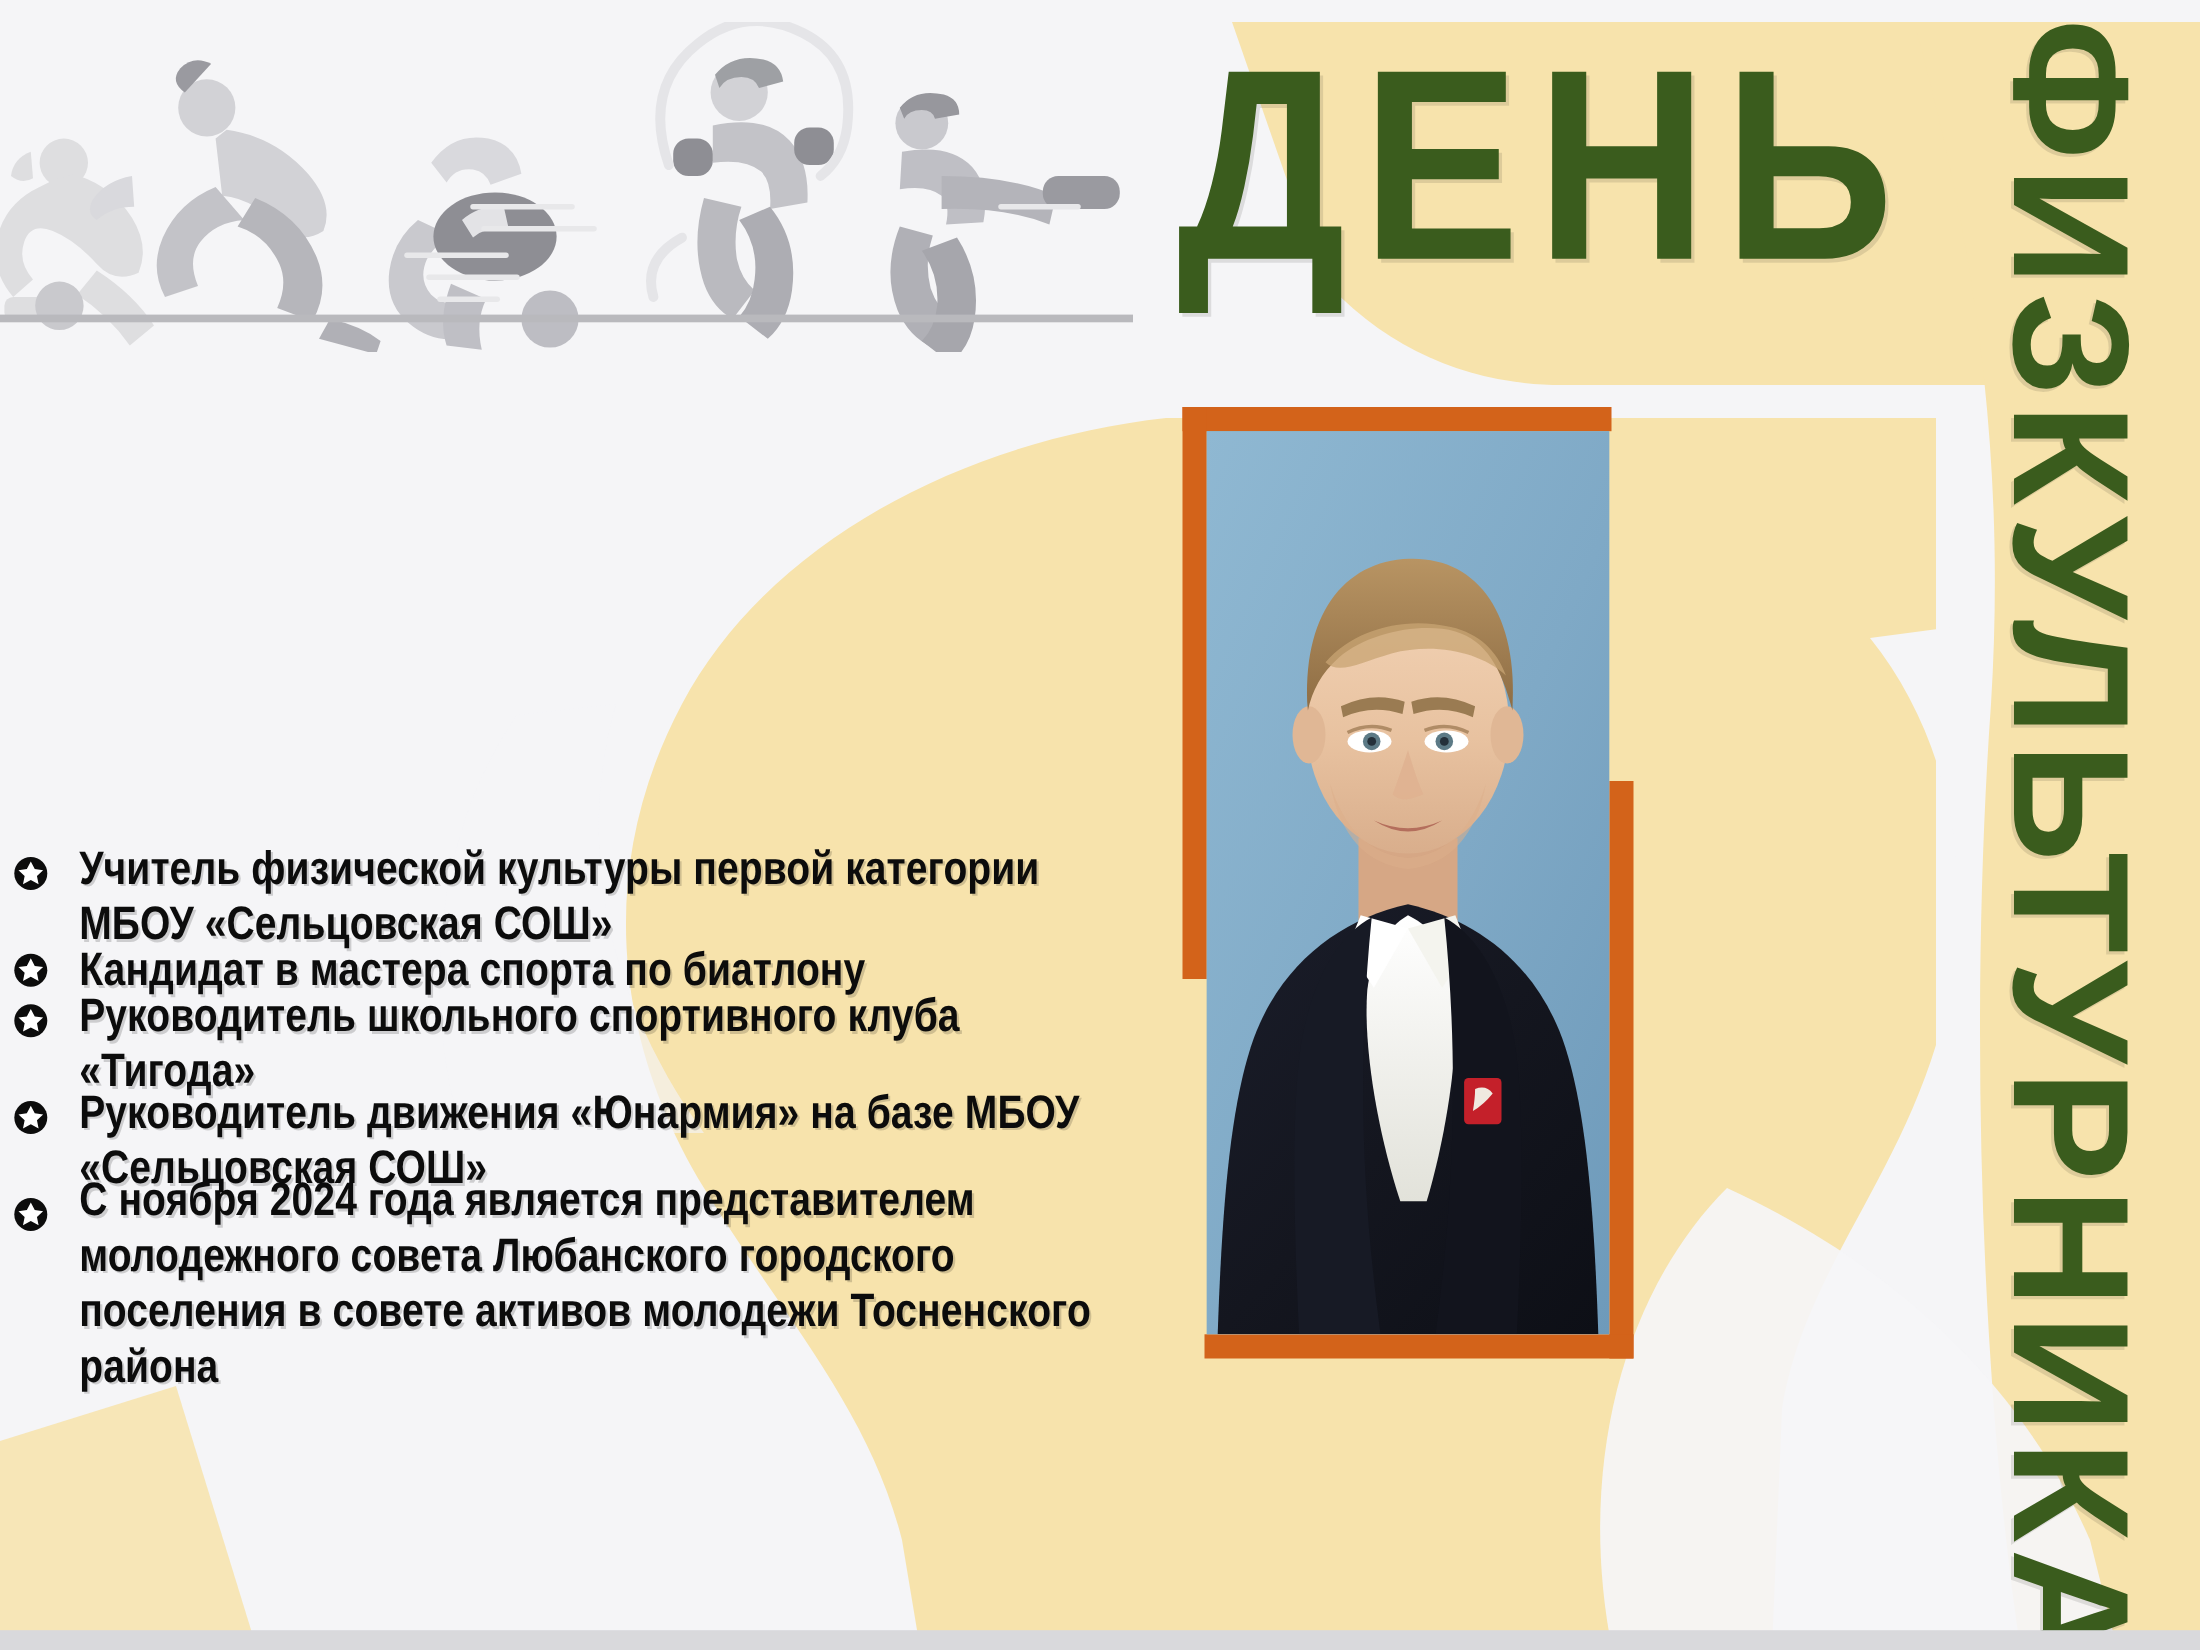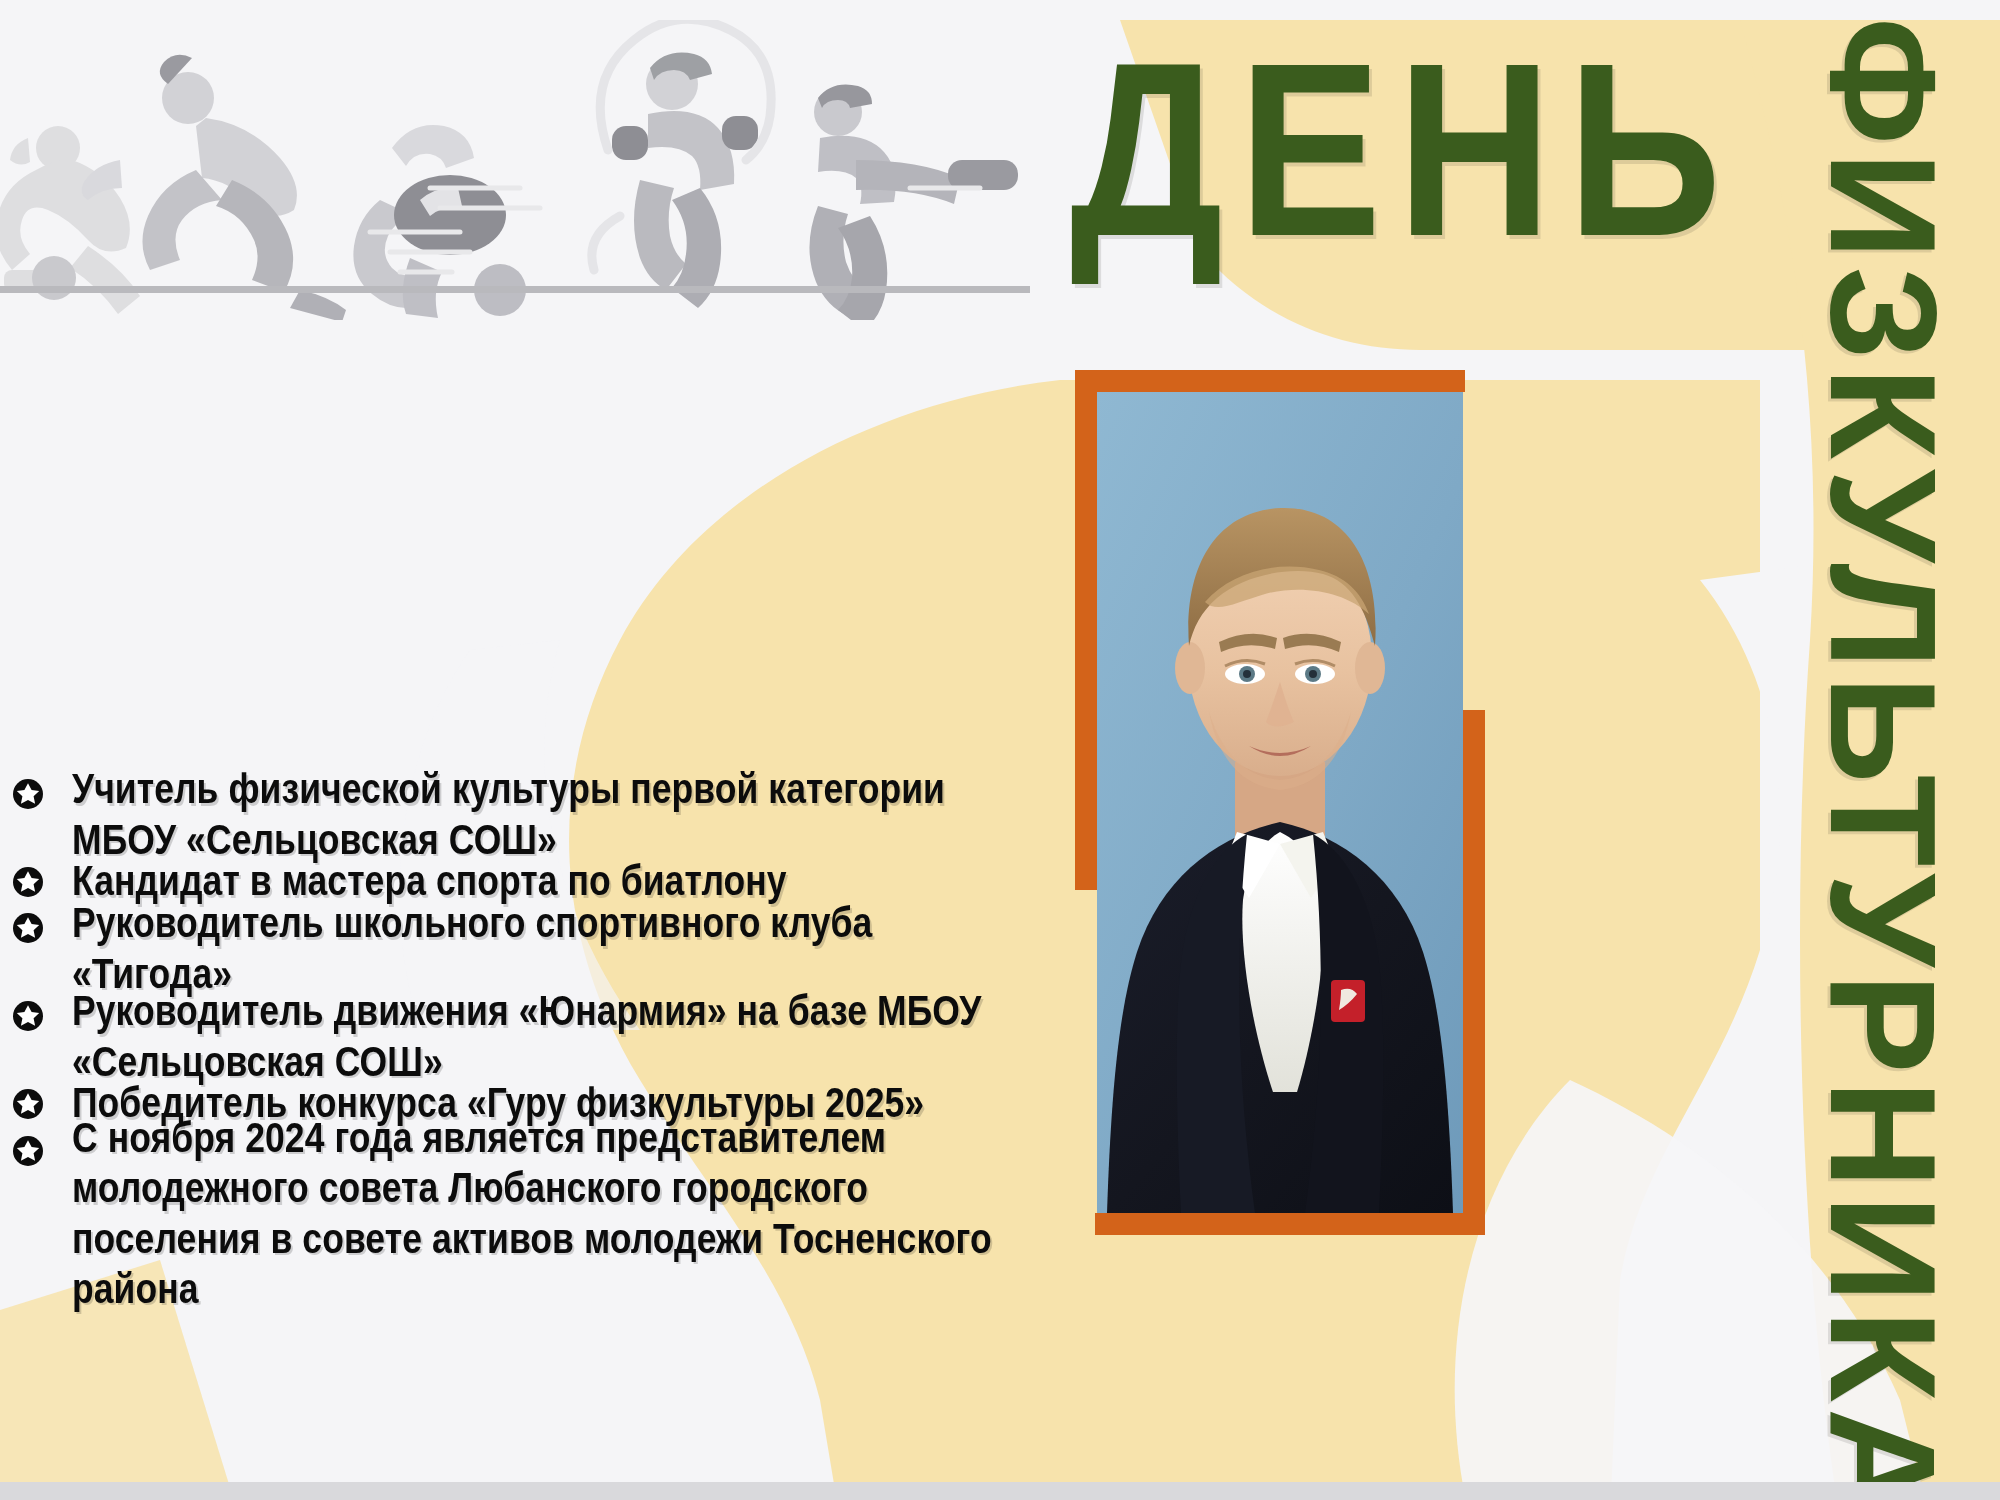--- a/index.html
+++ b/index.html
@@ -374,28 +374,19 @@
       </span>
       <span class="btxt">Руководитель движения «Юнармия» на базе МБОУ «Сельцовская СОШ»</span>
     </li>
     <li>
       <span class="bullet-icon">
         <svg width="32" height="32" viewBox="0 0 32 32" xmlns="http://www.w3.org/2000/svg">
           <circle cx="16" cy="16" r="15" fill="#0C0C0C"></circle>
           <path d="M16 5.2 l3.6 6.9 l7.6 1.0 l-5.6 5.2 l1.5 7.5 l-7.1 -3.8 l-7.1 3.8 l1.5 -7.5 l-5.6 -5.2 l7.6 -1.0 z" fill="#FFFFFF"></path>
         </svg>
       </span>
-      <span class="btxt">Победитель конкурса «Гуру физкультуры 2025»</span>
-    </li>
-    <li>
-      <span class="bullet-icon">
-        <svg width="32" height="32" viewBox="0 0 32 32" xmlns="http://www.w3.org/2000/svg">
-          <circle cx="16" cy="16" r="15" fill="#0C0C0C"></circle>
-          <path d="M16 5.2 l3.6 6.9 l7.6 1.0 l-5.6 5.2 l1.5 7.5 l-7.1 -3.8 l-7.1 3.8 l1.5 -7.5 l-5.6 -5.2 l7.6 -1.0 z" fill="#FFFFFF"></path>
-        </svg>
-      </span>
       <span class="btxt">С ноября 2024 года является представителем молодежного совета Любанского городского поселения в совете активов молодежи Тосненского района</span>
     </li>
   </ul>
 
   <div class="bottom-strip"></div>
 
 </div>
 
 </body></html>

